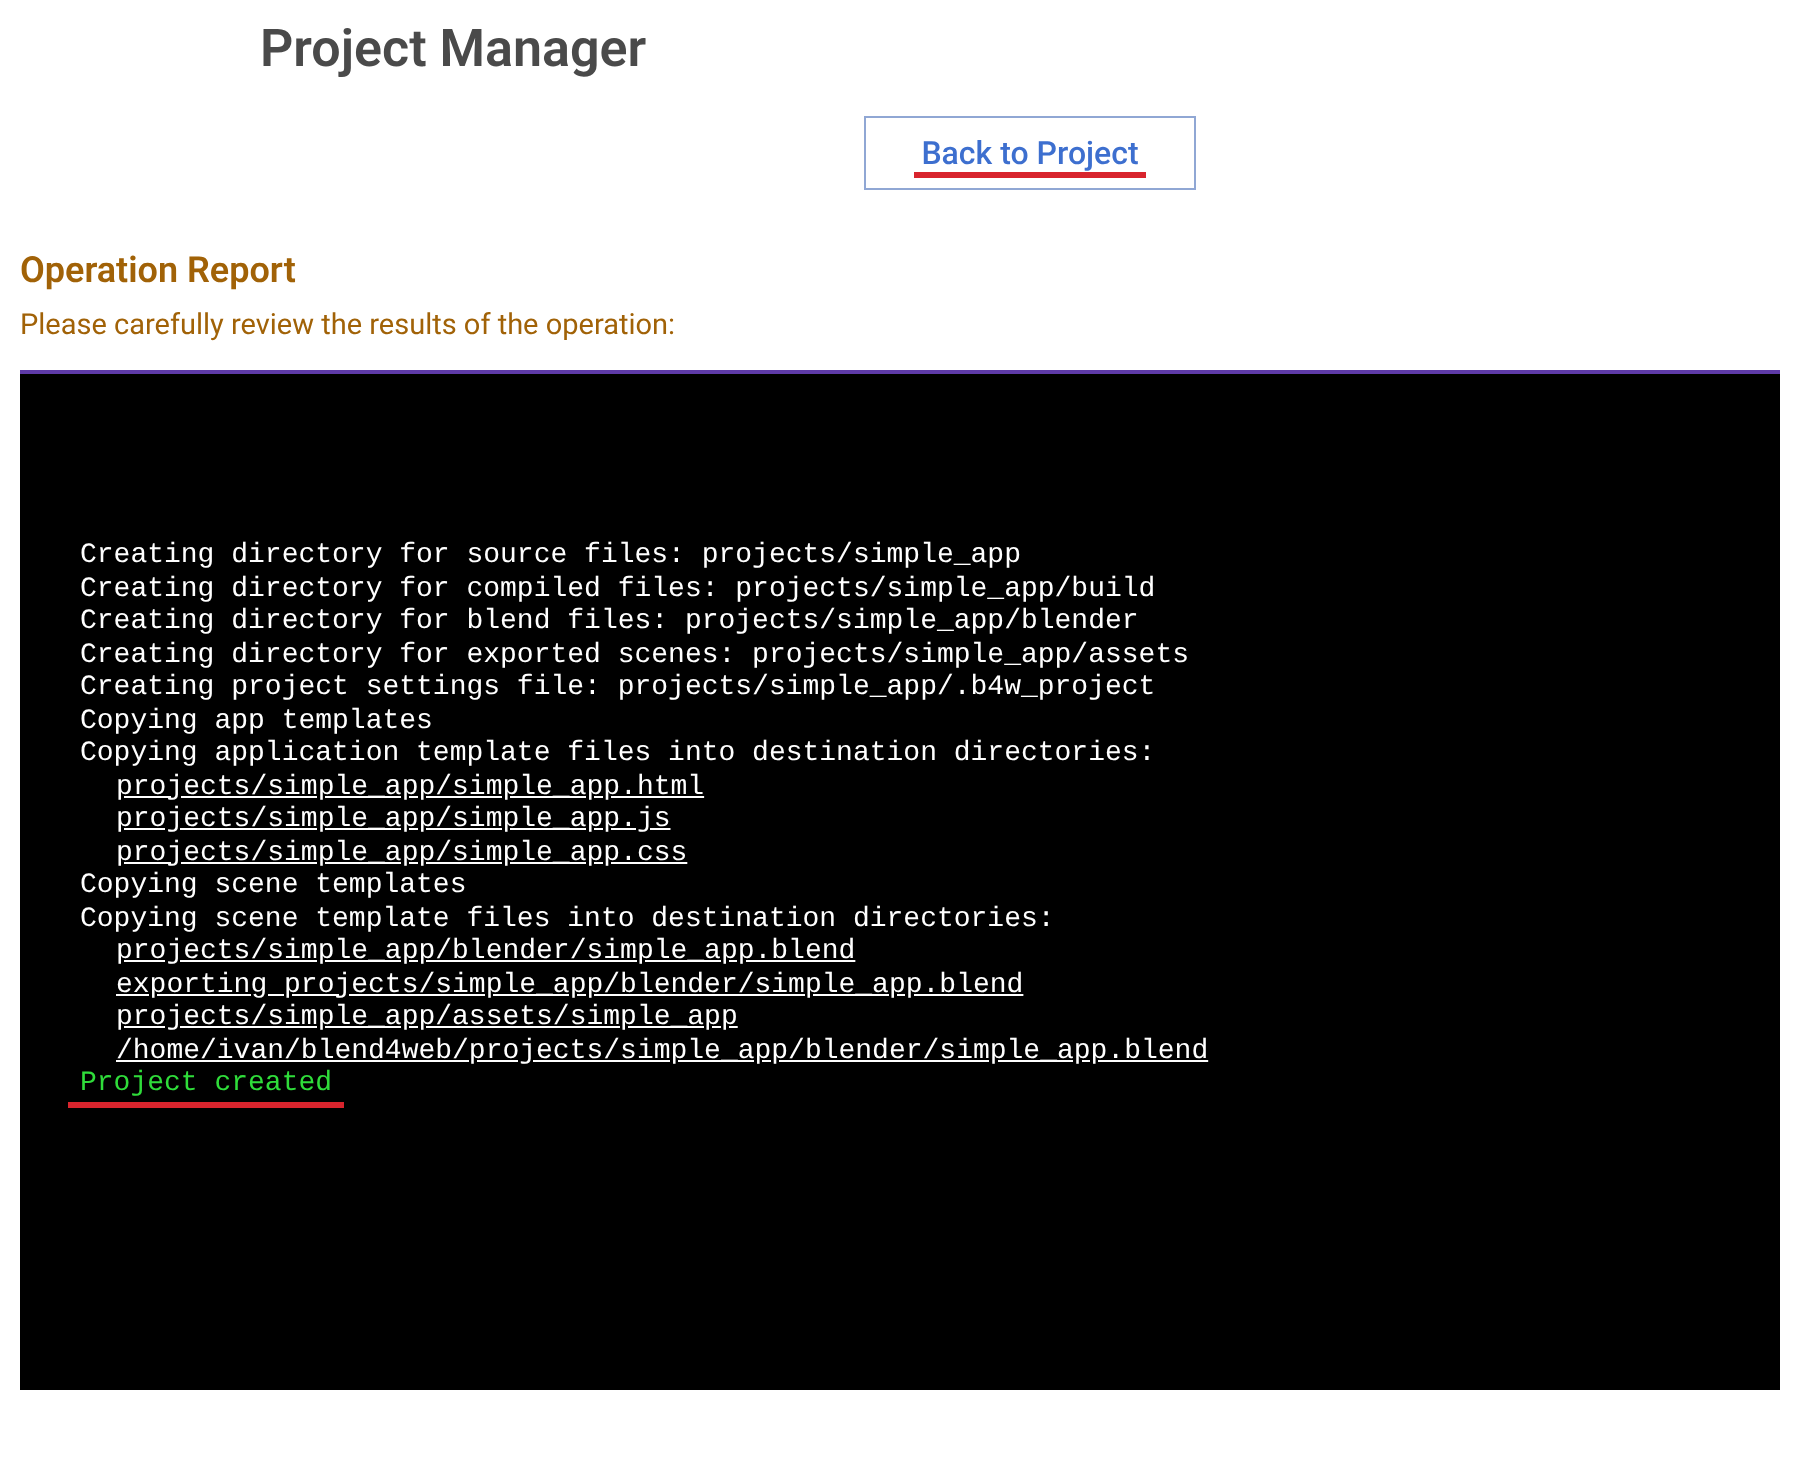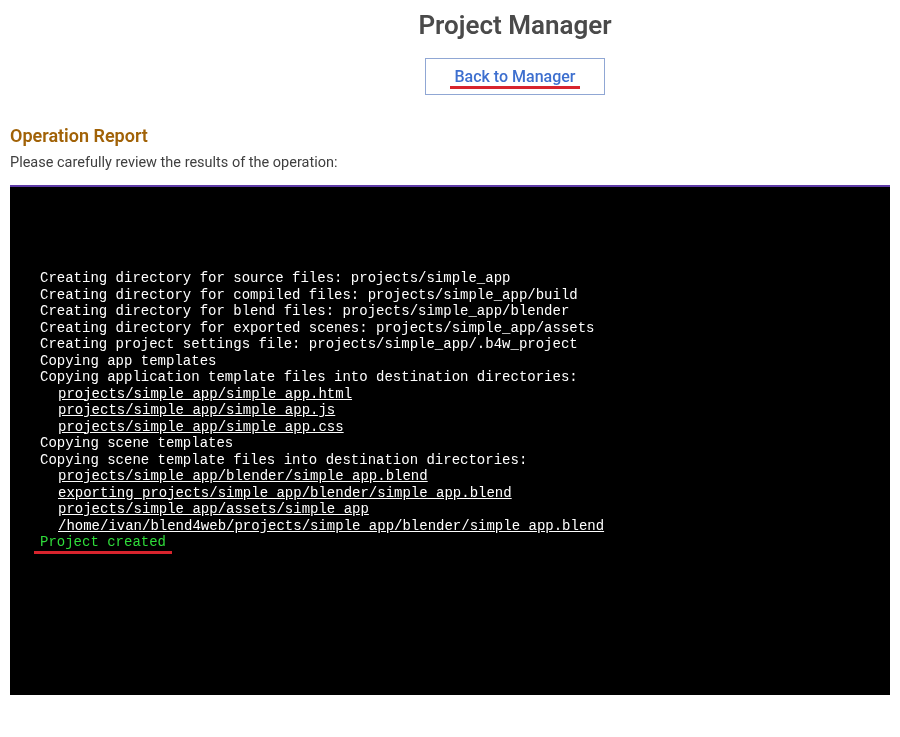--- a/index.html
+++ b/index.html
@@ -17,21 +17,20 @@
     }
     .header-area {
       display: flex;
       flex-direction: column;
       align-items: center;
       padding-top: 10px;
     }
     .title-wrap {
       width: 100%;
       display: flex;
-      justify-content: center;
       padding-left: 130px;
     }
     .title-inner {
       font-size: 26px;
       color: #4a4a4a;
       font-weight: 600;
     }
     .back-btn-wrap {
       width: 100%;
       display: flex;
@@ -67,21 +66,21 @@
     .subheader {
       margin: 30px 10px 0 10px;
     }
     .report-title {
       font-size: 18px;
       font-weight: 600;
       color: #a16207;
     }
     .report-desc {
       font-size: 14.5px;
-      color: #404040;
+      color: #a16207;
       margin-top: 8px;
     }
     .console {
       margin: 14px 10px 0 10px;
       background: #000000;
       border-top: 2px solid #5e3aa7;
       color: #ffffff;
       font-family: "Consolas", "Courier New", monospace;
       font-size: 14px;
       line-height: 1.18;
@@ -122,21 +121,21 @@
   </style>
 </head>
 <body>
 
 <div class="header-area">
   <div class="title-wrap">
     <div class="title-inner">Project Manager</div>
   </div>
   <div class="back-btn-wrap">
     <a class="back-btn">
-      <span class="label">Back to Manager</span>
+      <span class="label">Back to Project</span>
     </a>
   </div>
 </div>
 
 <div class="subheader">
   <div class="report-title">Operation Report</div>
   <div class="report-desc">Please carefully review the results of the operation:</div>
 </div>
 
 <div class="console">

